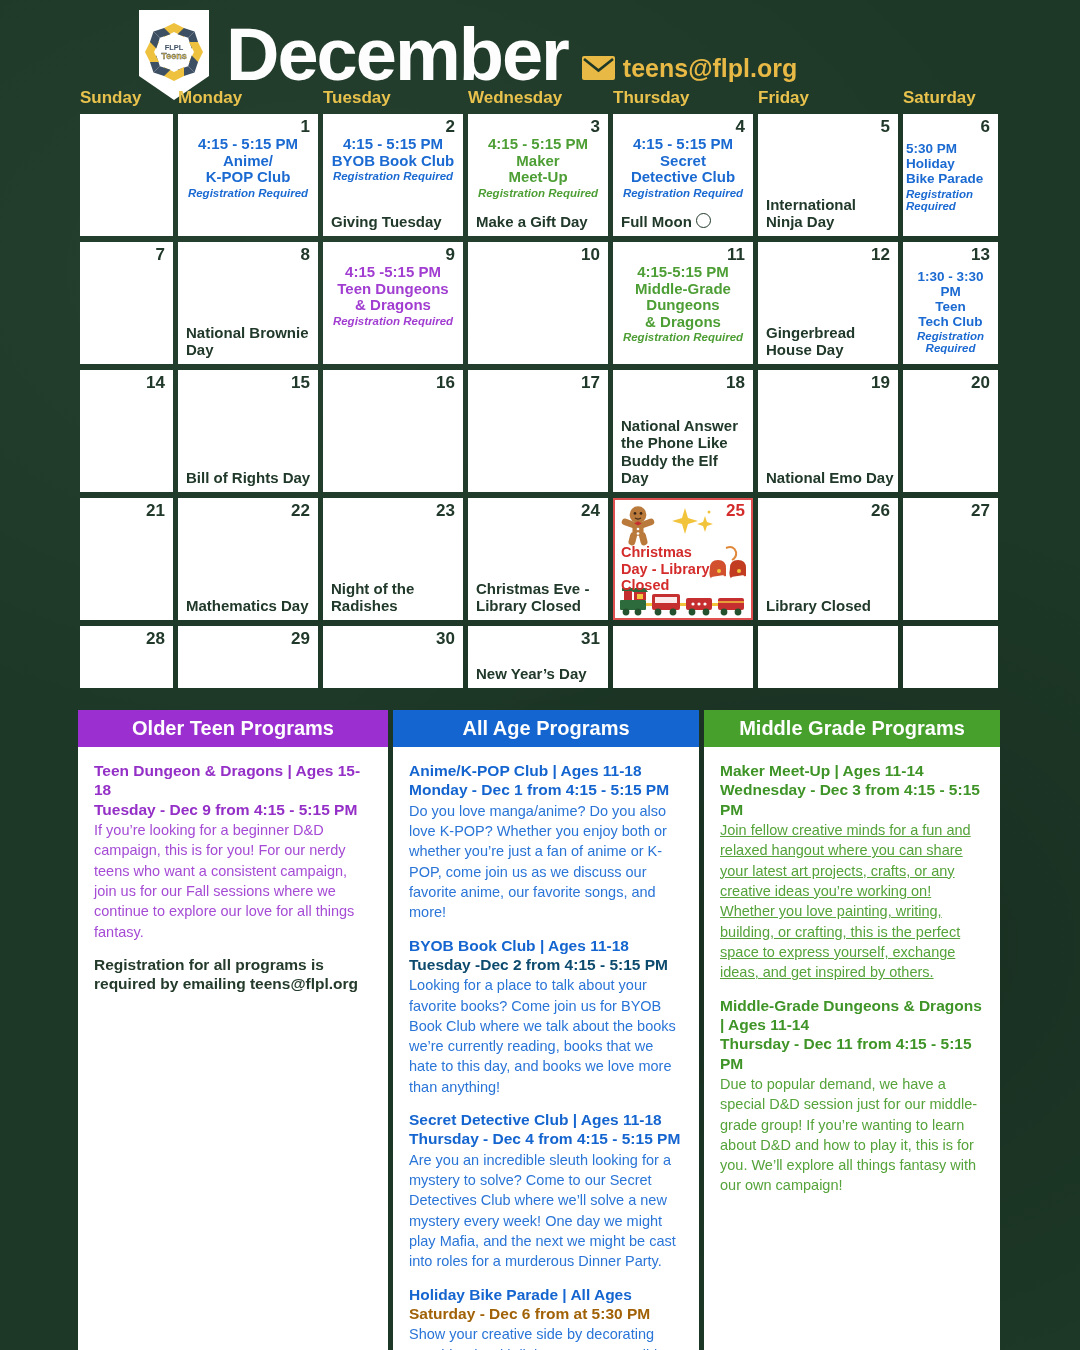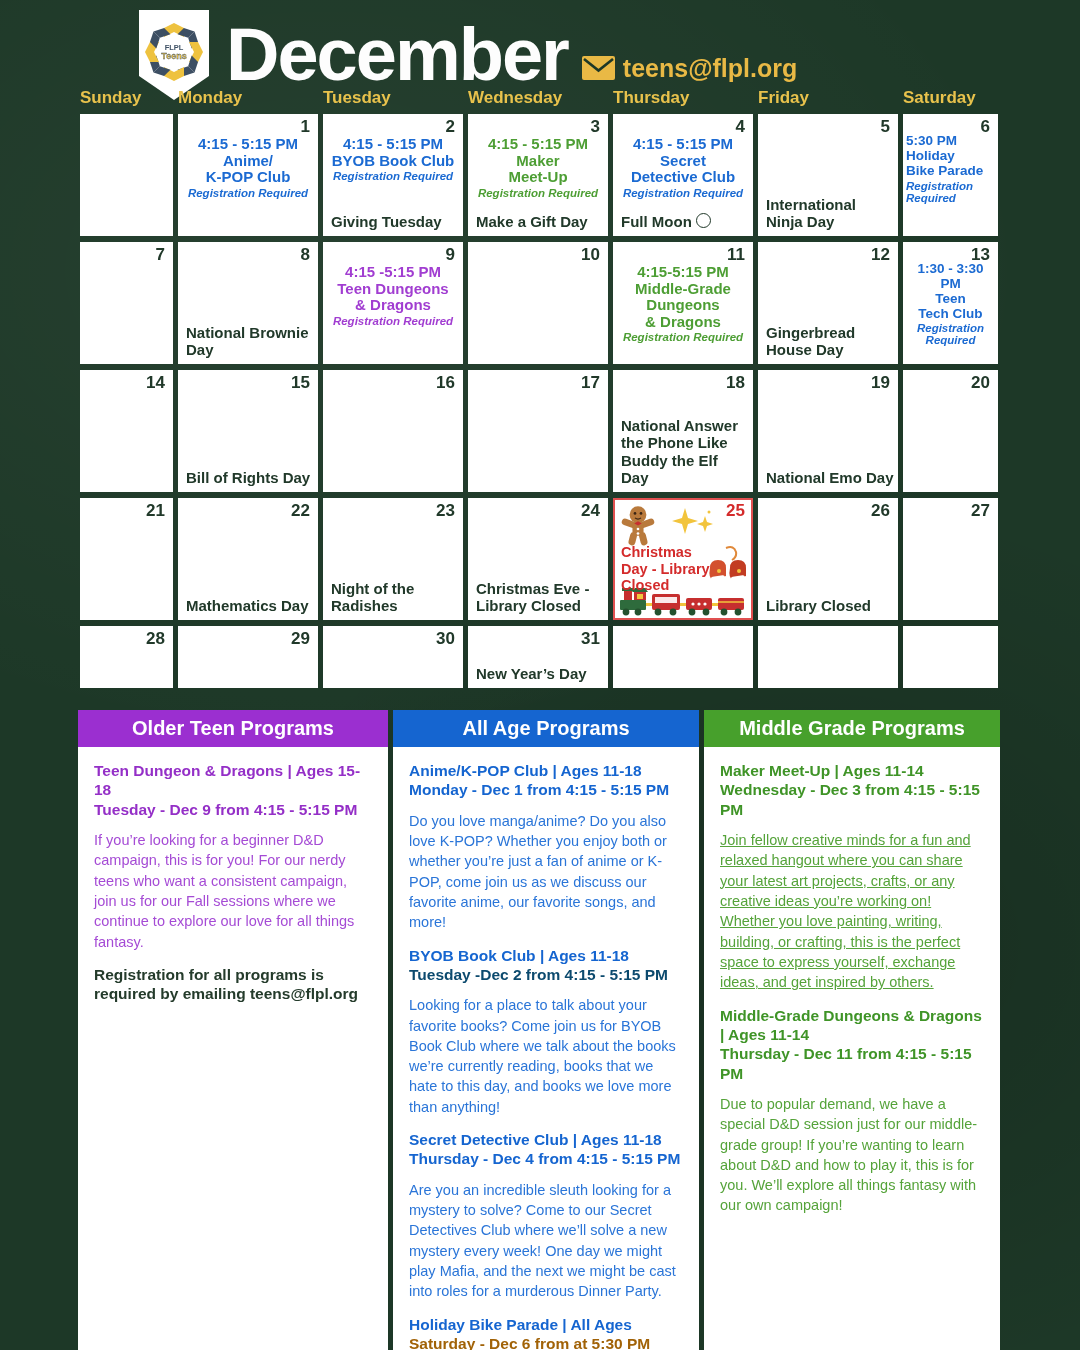--- a/index.html
+++ b/index.html
@@ -19,36 +19,36 @@
   
   .dayrow,.cal-grid{position:absolute;left:80px;display:grid;
      grid-template-columns:93px 140px 140px 140px 140px 140px 95px;gap:6px 5px;}
   .dayrow{top:86px;height:24px;}
   .dayname{color:#e8c24c;font-size:17px;font-weight:700;align-self:center;}
   
   .cal-grid{top:114px;grid-template-rows:122px 122px 122px 122px 62px;}
   .cell{background:#fff;position:relative;color:#21392a;}
   .cell .num{position:absolute;top:3px;right:8px;font-size:17px;font-weight:700;}
   .program{margin-top:22px;text-align:center;font-weight:700;font-size:15px;line-height:1.1;padding:0 3px;}
-  .program.small{font-size:13.5px;margin-top:20px;}
+  .program.small{font-size:13.5px;margin-top:28px;}
   .program .note{font-size:11.5px;font-style:italic;margin-top:1px;line-height:1.05;}
   .holiday{position:absolute;left:8px;right:4px;bottom:6px;font-weight:700;font-size:15px;line-height:1.15;}
   .moon{display:inline-block;width:13px;height:13px;border:1.5px solid #21392a;border-radius:50%;vertical-align:-1px;margin-left:4px;}
   .cell.christmas{border:2.5px solid #e05050;}
   .cell.christmas .num{color:#d42b2b;right:6px;top:1px;}
   .xmas-text{position:absolute;left:6px;top:44px;color:#d42b2b;font-weight:800;font-size:14.5px;line-height:1.15;width:95px;}
   .deco{position:absolute;}
   
   .panels{position:absolute;left:78px;top:710px;display:grid;grid-template-columns:310px 306px 296px;gap:5px;height:752px;}
   .panel{display:flex;flex-direction:column;}
   .panel-h{color:#fff;font-size:20px;font-weight:800;text-align:center;padding:7px 0;}
   .panel-b{background:#fff;flex:1;padding:14px 16px 0 16px;overflow:hidden;}
   .prog{margin-bottom:13px;}
   .prog .pt,.prog .ps{font-weight:800;font-size:15.5px;line-height:1.25;}
-  .prog .pd{font-size:14.5px;line-height:1.4;margin-top:11px;}
+  .prog .pd{font-size:14.5px;line-height:1.4;margin-top:1px;}
   .footnote{font-weight:800;font-size:15.5px;line-height:1.25;margin-top:4px;}
 </style>
 </head>
 <body>
 
 <div class="page">
 
   <div class="hdr">
     <svg class="logo" width="76" height="94" viewBox="0 0 76 94">
       <path d="M3 2 h70 v66 L38 92 3 68 Z" fill="#ffffff"></path>

